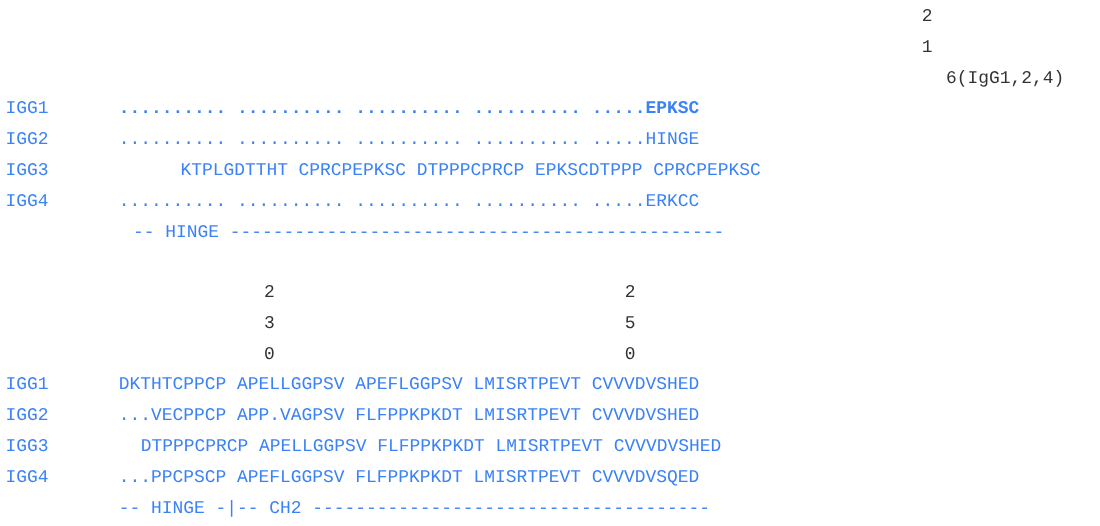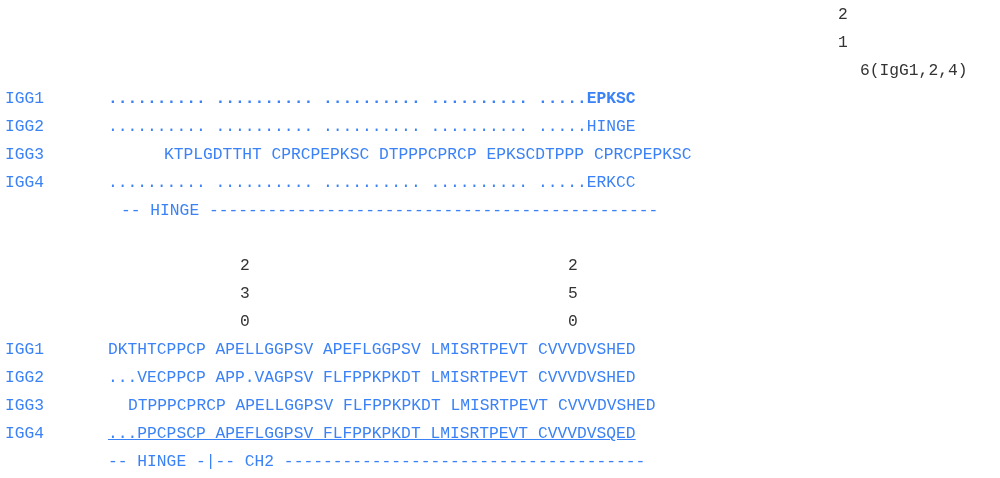--- a/index.html
+++ b/index.html
@@ -42,16 +42,16 @@
   <div class="mono" style="left:5px;top:340px;">IGG1</div>
   <div class="mono" style="left:108px;top:340px;">DKTHTCPPCP APELLGGPSV APEFLGGPSV LMISRTPEVT CVVVDVSHED</div>
 
   <div class="mono" style="left:5px;top:368px;">IGG2</div>
   <div class="mono" style="left:108px;top:368px;">...VECPPCP APP.VAGPSV FLFPPKPKDT LMISRTPEVT CVVVDVSHED</div>
 
   <div class="mono" style="left:5px;top:396px;">IGG3</div>
   <div class="mono" style="left:108px;top:396px;margin-left:20px;">DTPPPCPRCP APELLGGPSV FLFPPKPKDT LMISRTPEVT CVVVDVSHED</div>
 
   <div class="mono" style="left:5px;top:424px;">IGG4</div>
-  <div class="mono" style="left:108px;top:424px;text-decoration:underline;">...PPCPSCP APEFLGGPSV FLFPPKPKDT LMISRTPEVT CVVVDVSQED</div>
+  <div class="mono" style="left:108px;top:424px;">...PPCPSCP APEFLGGPSV FLFPPKPKDT LMISRTPEVT CVVVDVSQED</div>
 
   <div class="mono" style="left:108px;top:452px;">-- HINGE -|-- CH2 -------------------------------------</div>
 </div>
 
 </body></html>

